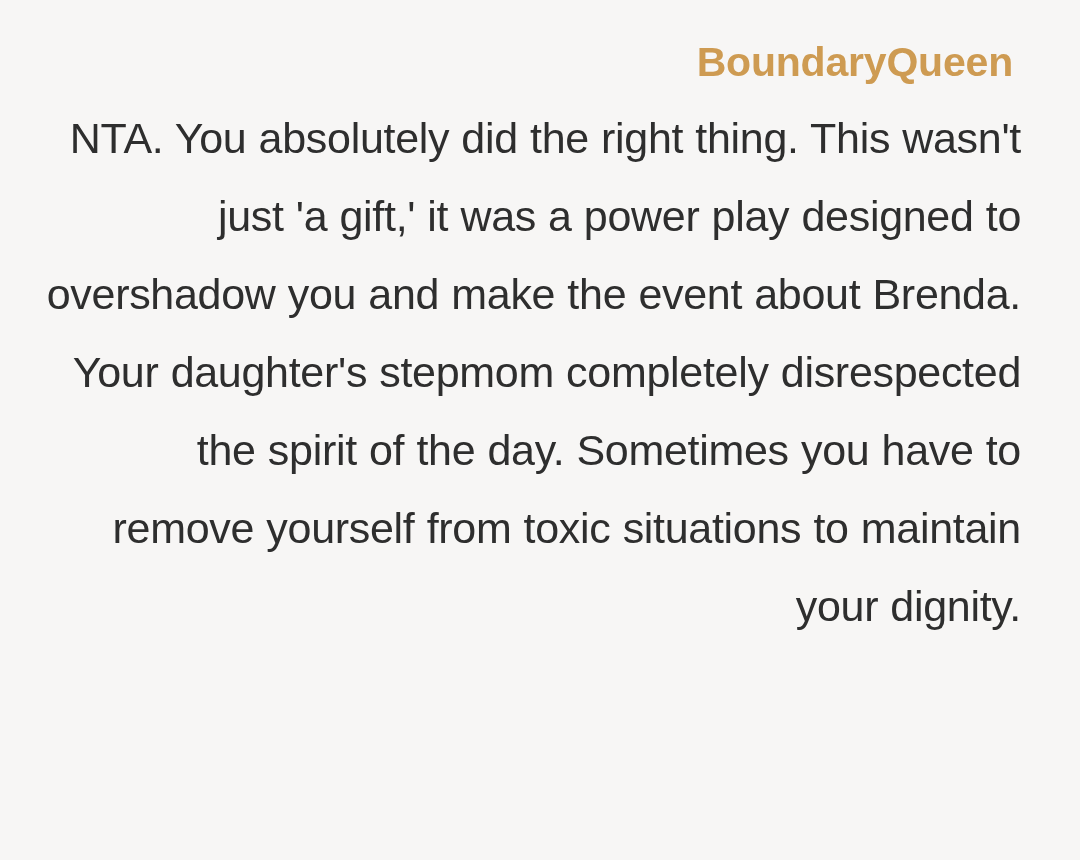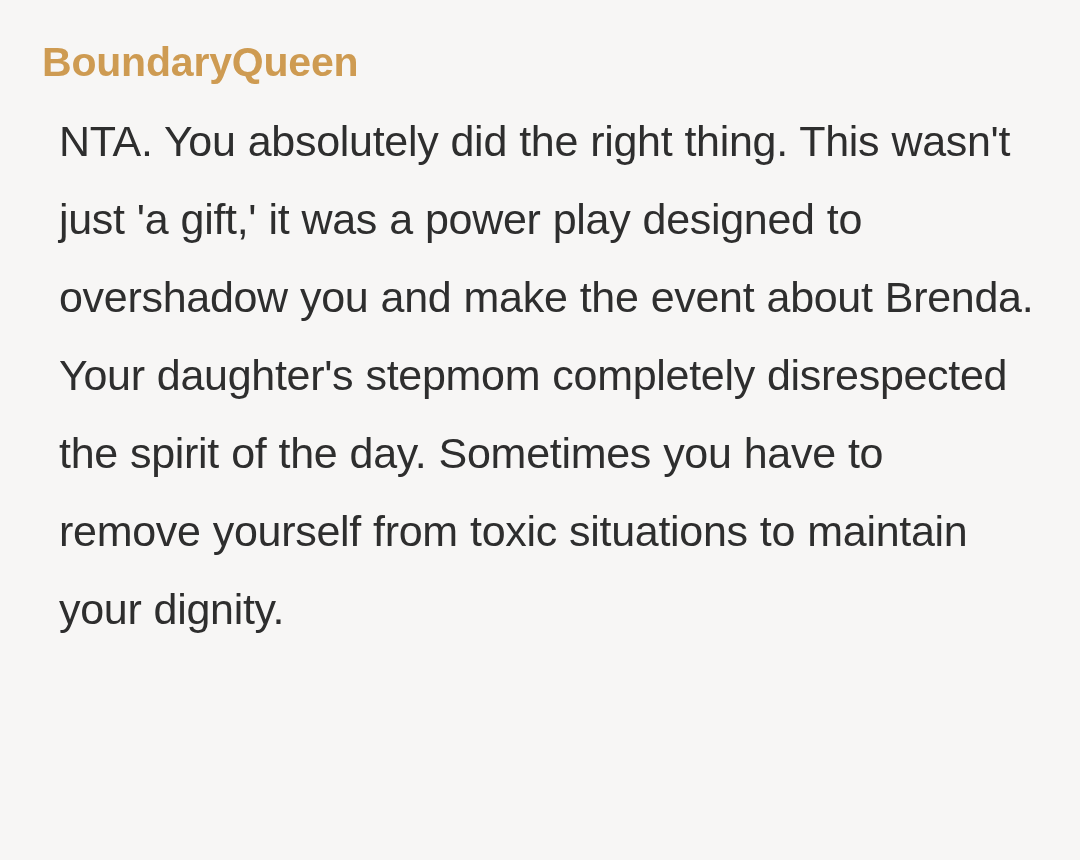--- a/index.html
+++ b/index.html
@@ -12,38 +12,39 @@
     background: #F7F6F5;
     font-family: "Liberation Sans", sans-serif;
     overflow: hidden;
   }
   .comment-card {
     box-sizing: border-box;
     width: 1033px;
     height: 860px;
     padding: 40px 20px 0 42px;
     background: #F7F6F5;
+    text-align: right;
   }
   .comment-author {
     font-size: 41px;
     font-weight: bold;
     color: #CE9B52;
     line-height: 1.1;
     letter-spacing: -0.2px;
     margin: 0 0 14px 0;
     white-space: nowrap;
   }
   .comment-body {
     font-size: 43px;
     font-weight: 400;
     color: #2E2E2E;
     line-height: 78px;
     letter-spacing: -0.3px;
     width: 975px;
-    margin: 17px;
+    margin: 4px;
     word-spacing: 0.5px;
   }
 </style>
 </head>
 <body>
 
 <div class="comment-card">
   <div class="comment-author">BoundaryQueen</div>
   <div class="comment-body">NTA. You absolutely did the right thing. This wasn't just 'a gift,' it was a power play designed to overshadow you and make the event about Brenda. Your daughter's stepmom completely disrespected the spirit of the day. Sometimes you have to remove yourself from toxic situations to maintain your dignity.</div>
 </div>

